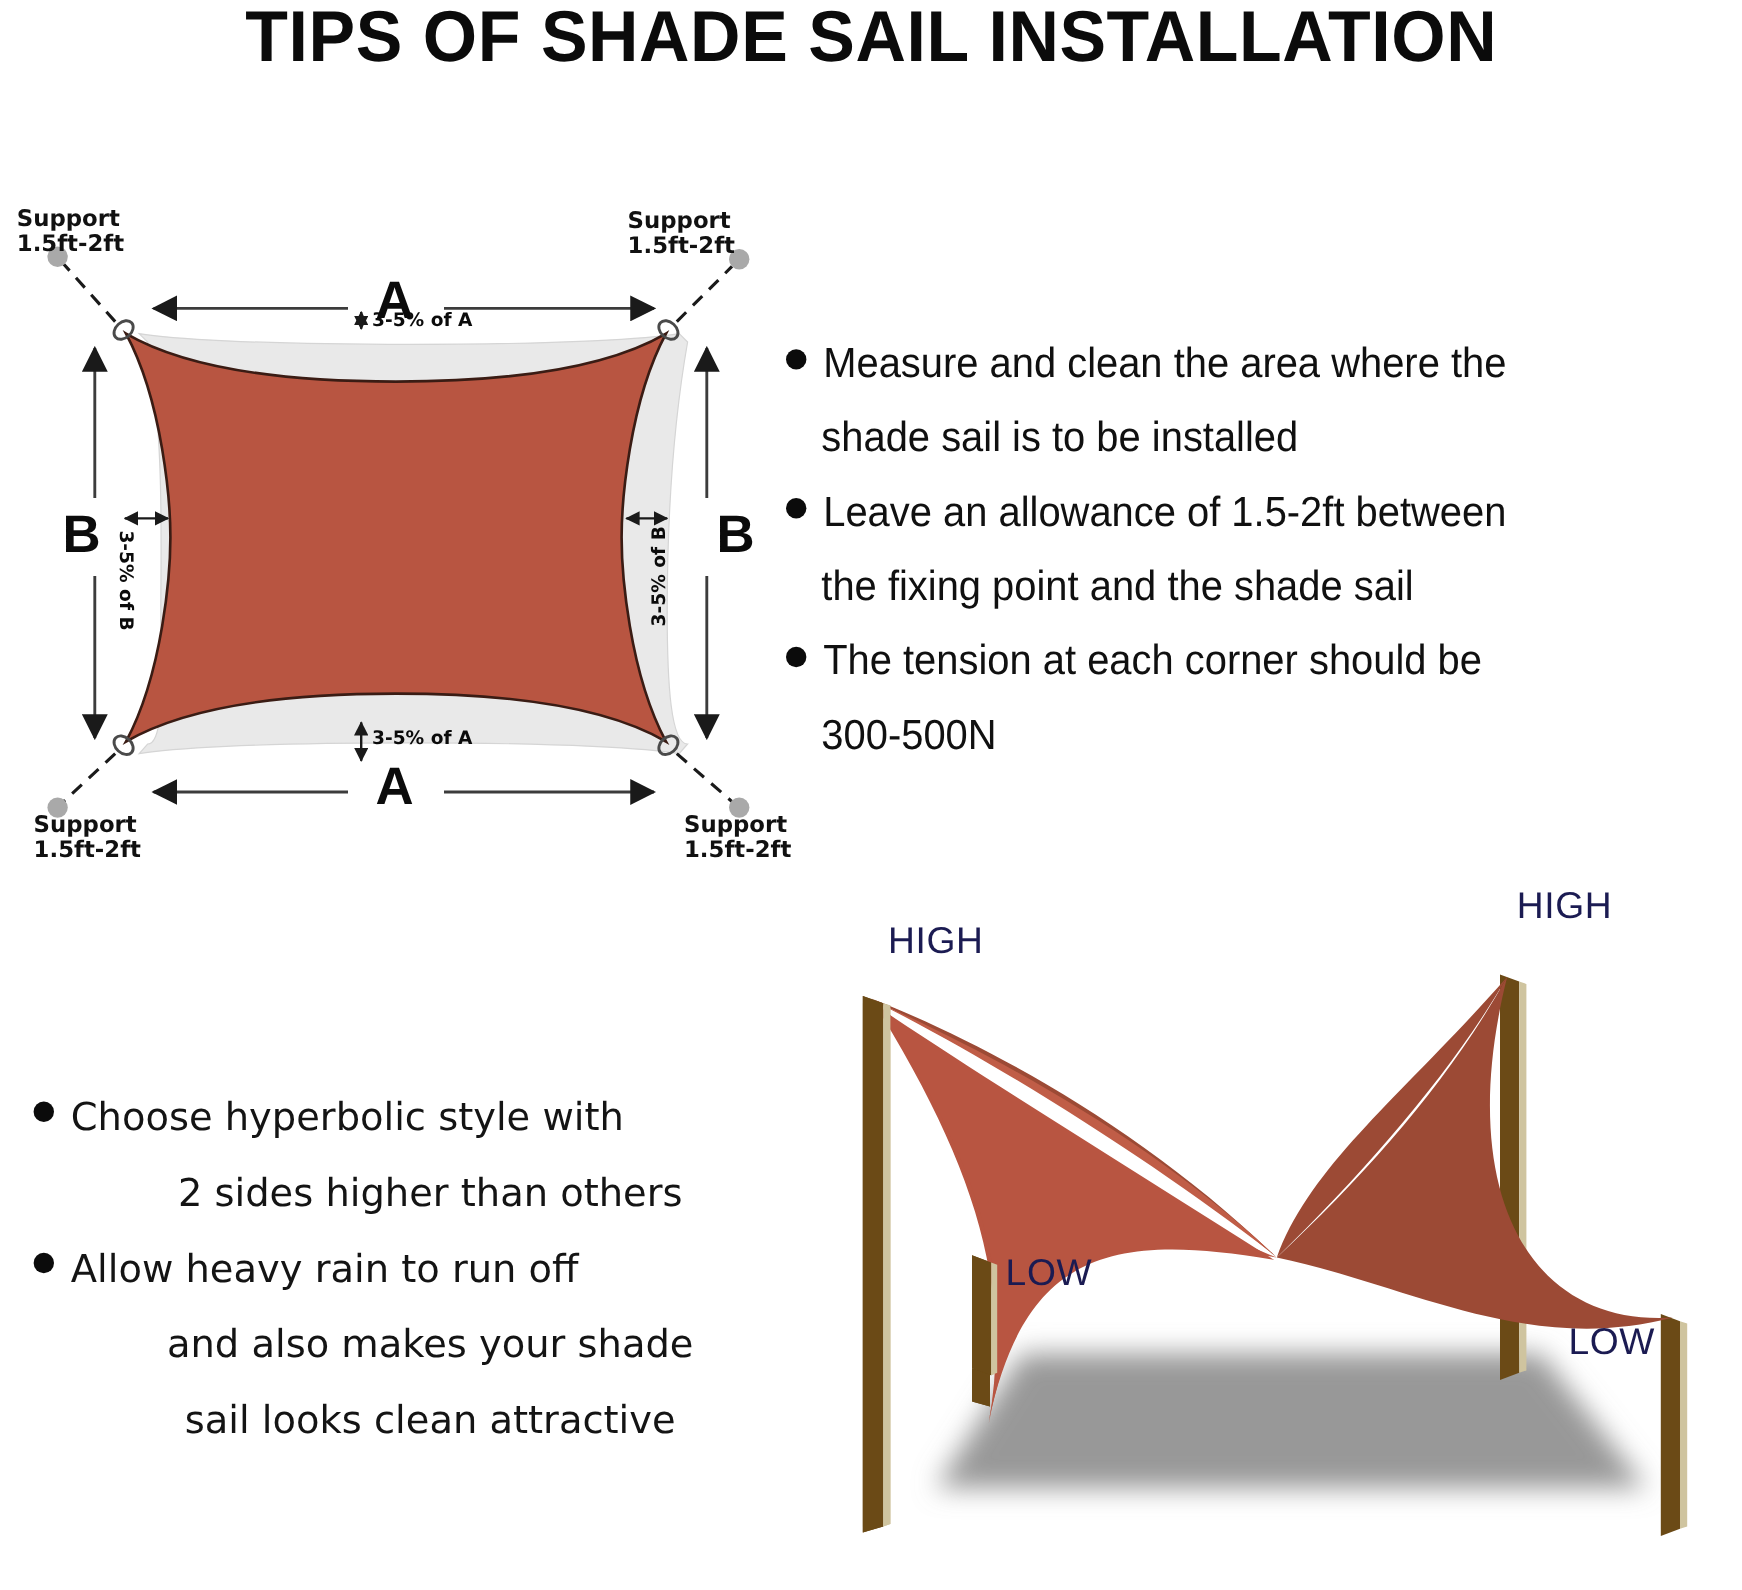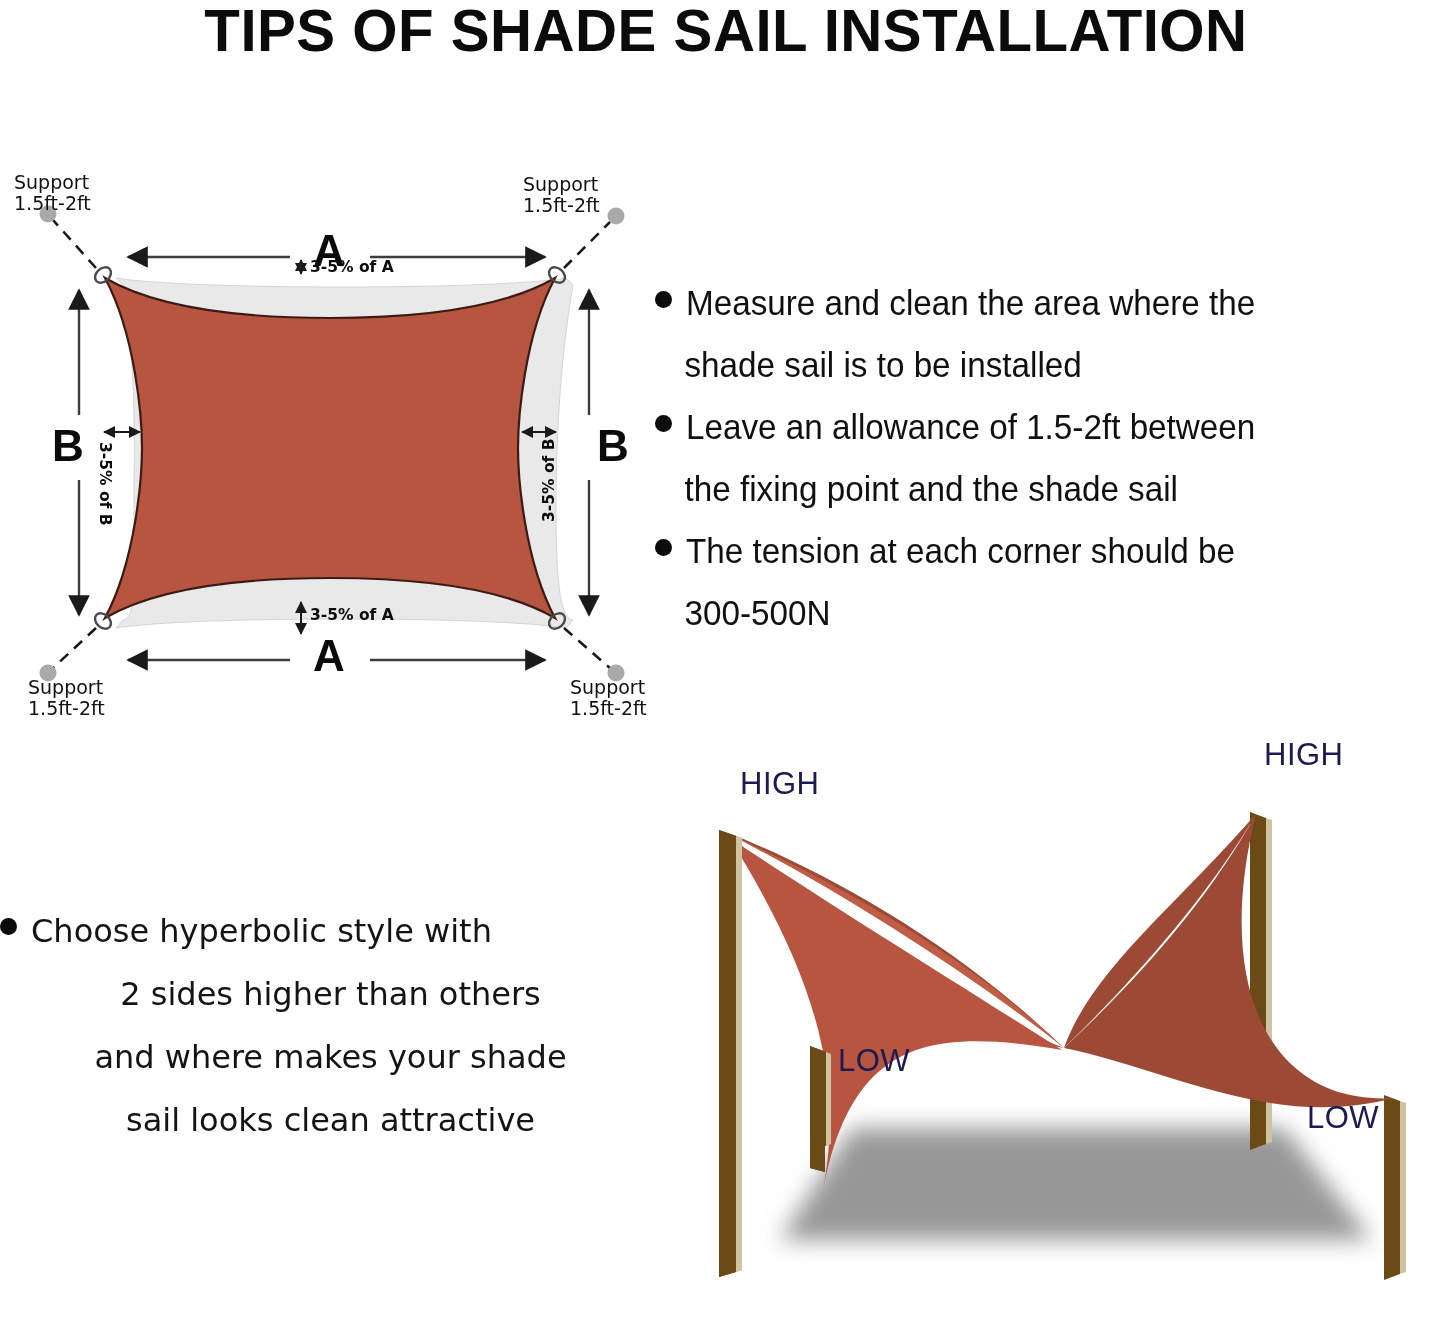--- a/index.html
+++ b/index.html
@@ -22,21 +22,21 @@
   #rect-svg{position:absolute;left:0;top:0;}
 
   .dim-letter{
     font-family:"Liberation Sans","DejaVu Sans",sans-serif;
     font-weight:bold;font-size:44px;color:#0b0b0b;
     position:absolute;line-height:1;
   }
   .support-lbl{
     position:absolute;font-size:19px;line-height:1.12;color:#111;
     font-family:"DejaVu Sans","Liberation Sans",sans-serif;
-    font-weight:400;white-space:nowrap;
+    font-weight:700;white-space:nowrap;
   }
   .pct-lbl{
     position:absolute;font-size:15.5px;font-weight:700;color:#0b0b0b;
     font-family:"DejaVu Sans","Liberation Sans",sans-serif;
     white-space:nowrap;line-height:1;
   }
   .pct-vert{transform-origin:0 0;}
 
   
   .bullets{position:absolute;}
@@ -51,21 +51,21 @@
   #bullets-right .bullet-row{margin-bottom:0;}
   #bullets-right .bullet-dot{width:17px;height:17px;margin-top:19px;margin-right:14px;}
   #bullets-right .bullet-text{
     font-family:"Liberation Sans","DejaVu Sans",sans-serif;
     font-size:35px;line-height:62px;color:#101010;
     transform:scaleX(0.95);transform-origin:0 50%;
   }
   #bullets-right .cont{padding-left:31px;}
 
   
-  #bullets-left{left:0px;top:900px;width:630px;}
+  #bullets-left{left:0px;top:900px;width:630px;padding-left:28px;}
   #bullets-left .bullet-dot{width:17px;height:17px;margin-top:18px;margin-right:14px;}
   #bullets-left .bullet-text{
     font-family:"DejaVu Sans","Liberation Sans",sans-serif;
     font-size:32px;line-height:63px;color:#141414;
   }
   #bullets-left .cont{padding-left:31px;text-align:center;}
 
   
   #hyper-wrap{position:absolute;left:672px;top:740px;width:780px;height:541px;text-align:right;}
   #hyper-svg{position:absolute;left:0;top:0;}
@@ -229,21 +229,25 @@
 
   <div class="bullet-row">
     <span class="bullet-dot"></span>
     <span class="bullet-text">Choose hyperbolic style with</span>
   </div>
   <div class="bullet-row">
     <span class="bullet-text cont">2 sides higher than others</span>
   </div>
 
   <div class="bullet-row">
-    <span class="bullet-text cont">and where makes your shade</span>
+    <span class="bullet-dot"></span>
+    <span class="bullet-text">Allow heavy rain to run off</span>
+  </div>
+  <div class="bullet-row">
+    <span class="bullet-text cont">and also makes your shade</span>
   </div>
   <div class="bullet-row">
     <span class="bullet-text cont">sail looks clean attractive</span>
   </div>
 </div>
 
 <div id="hyper-wrap">
 
   <svg id="hyper-svg" width="780" height="541" viewBox="0 0 780 541">
 

